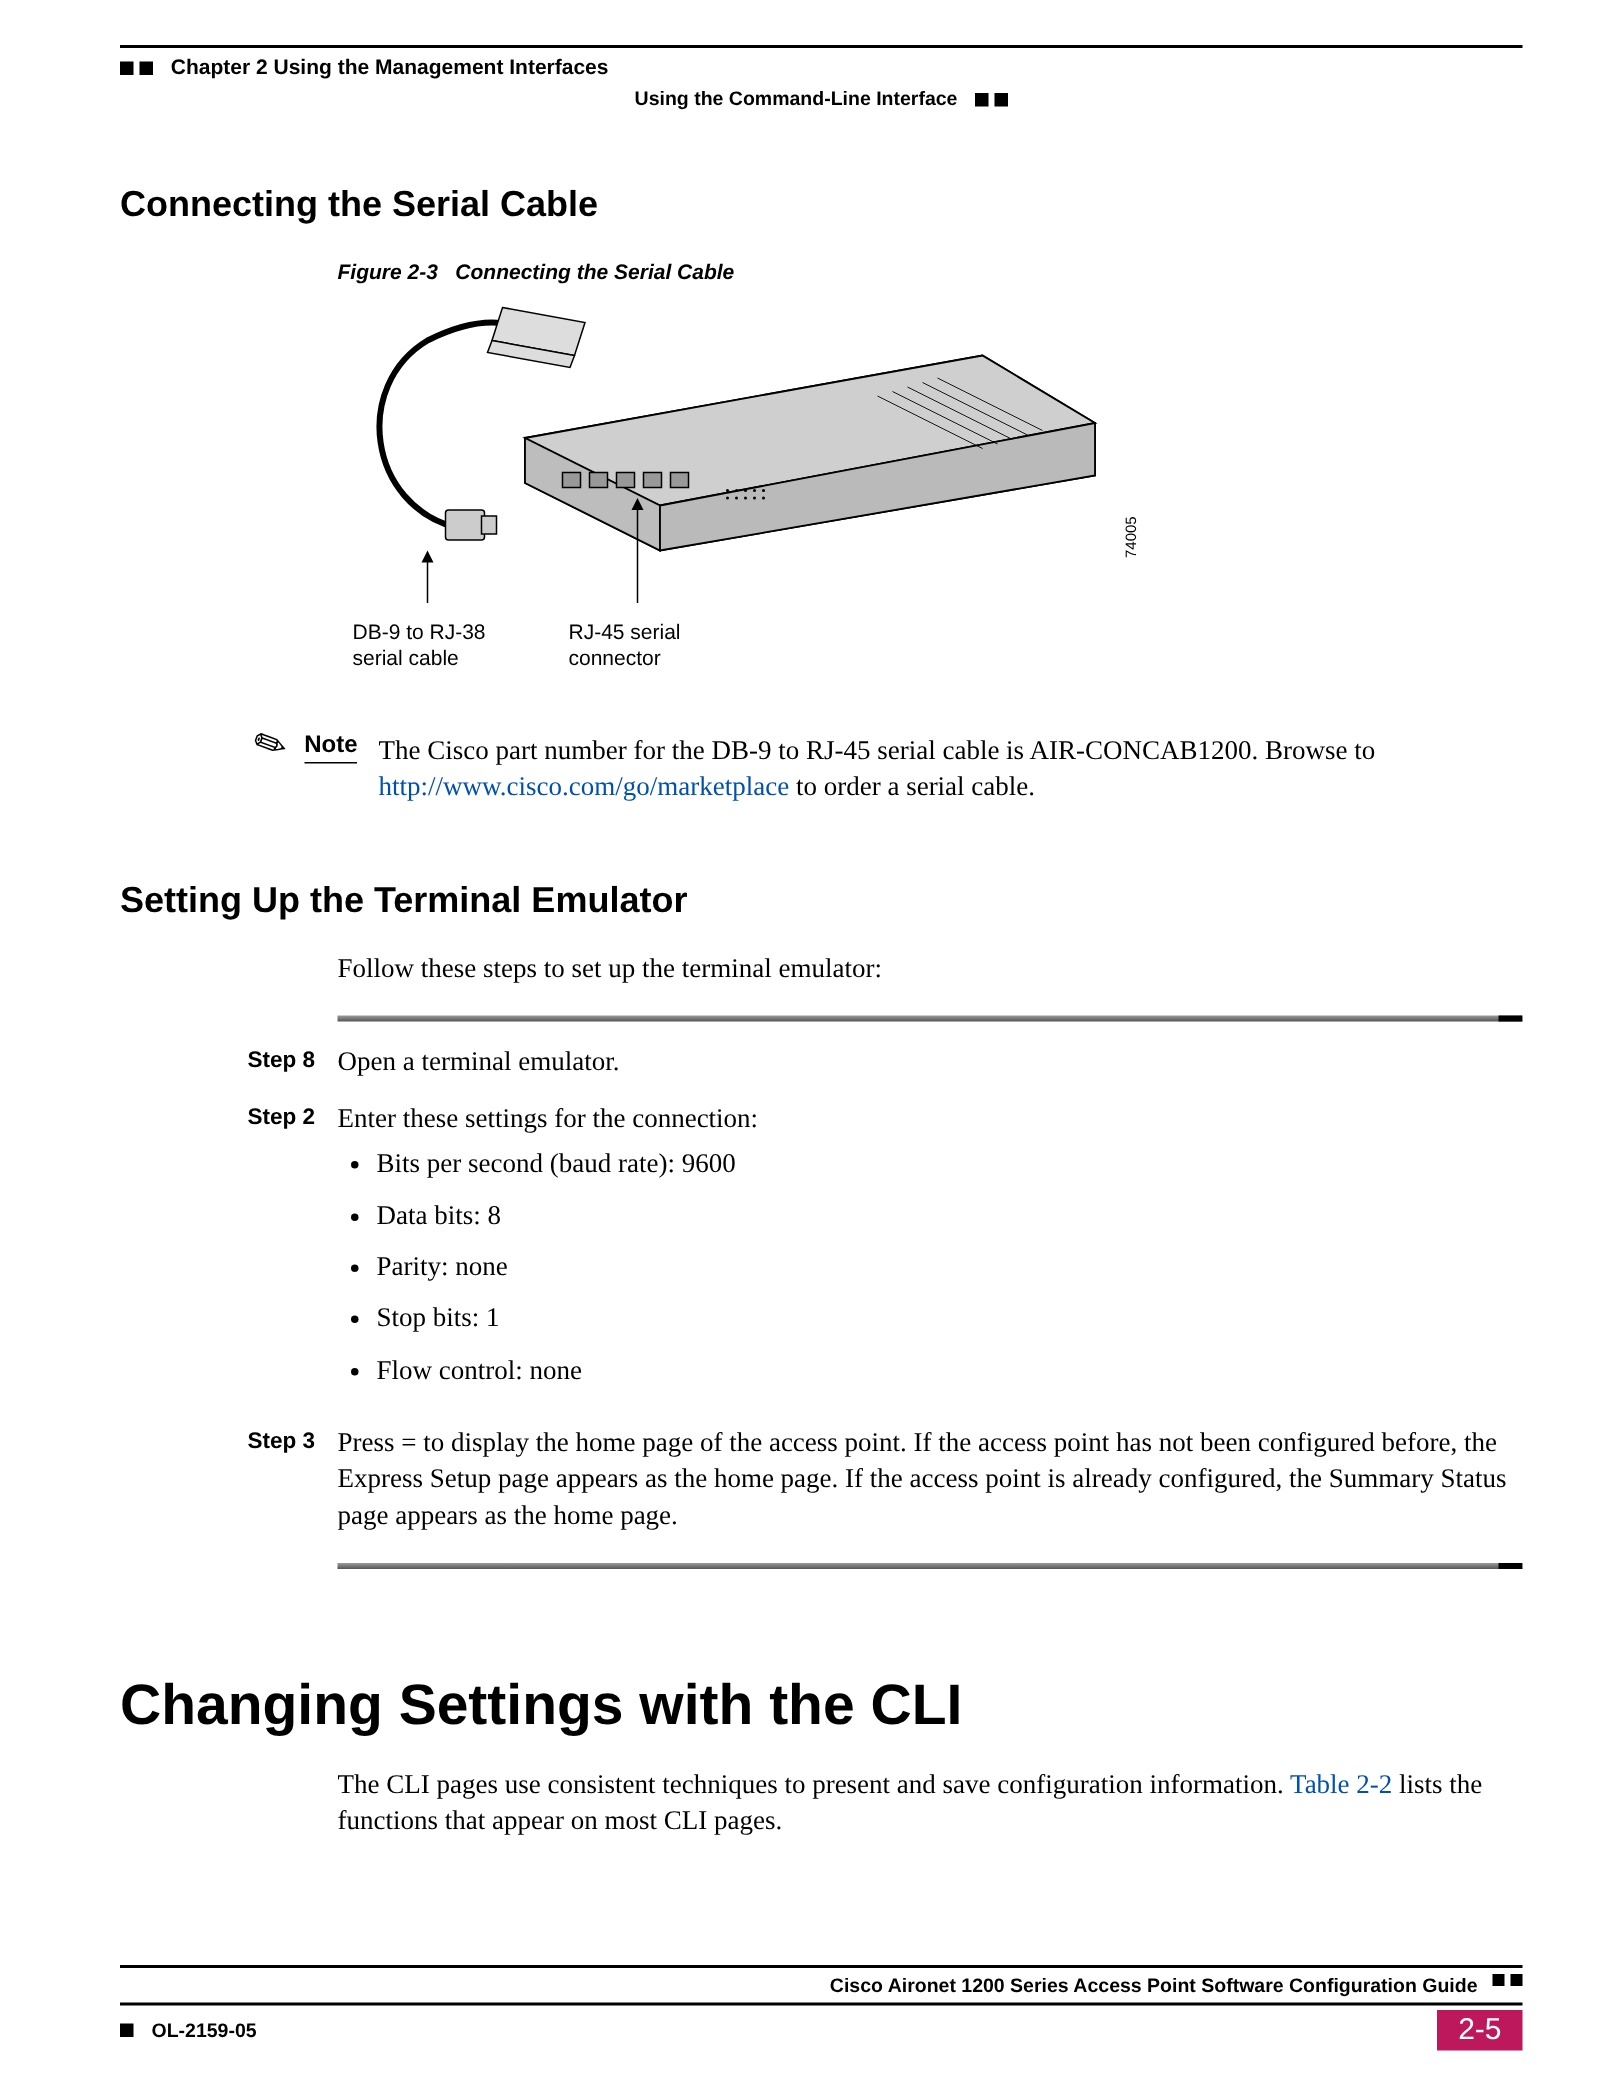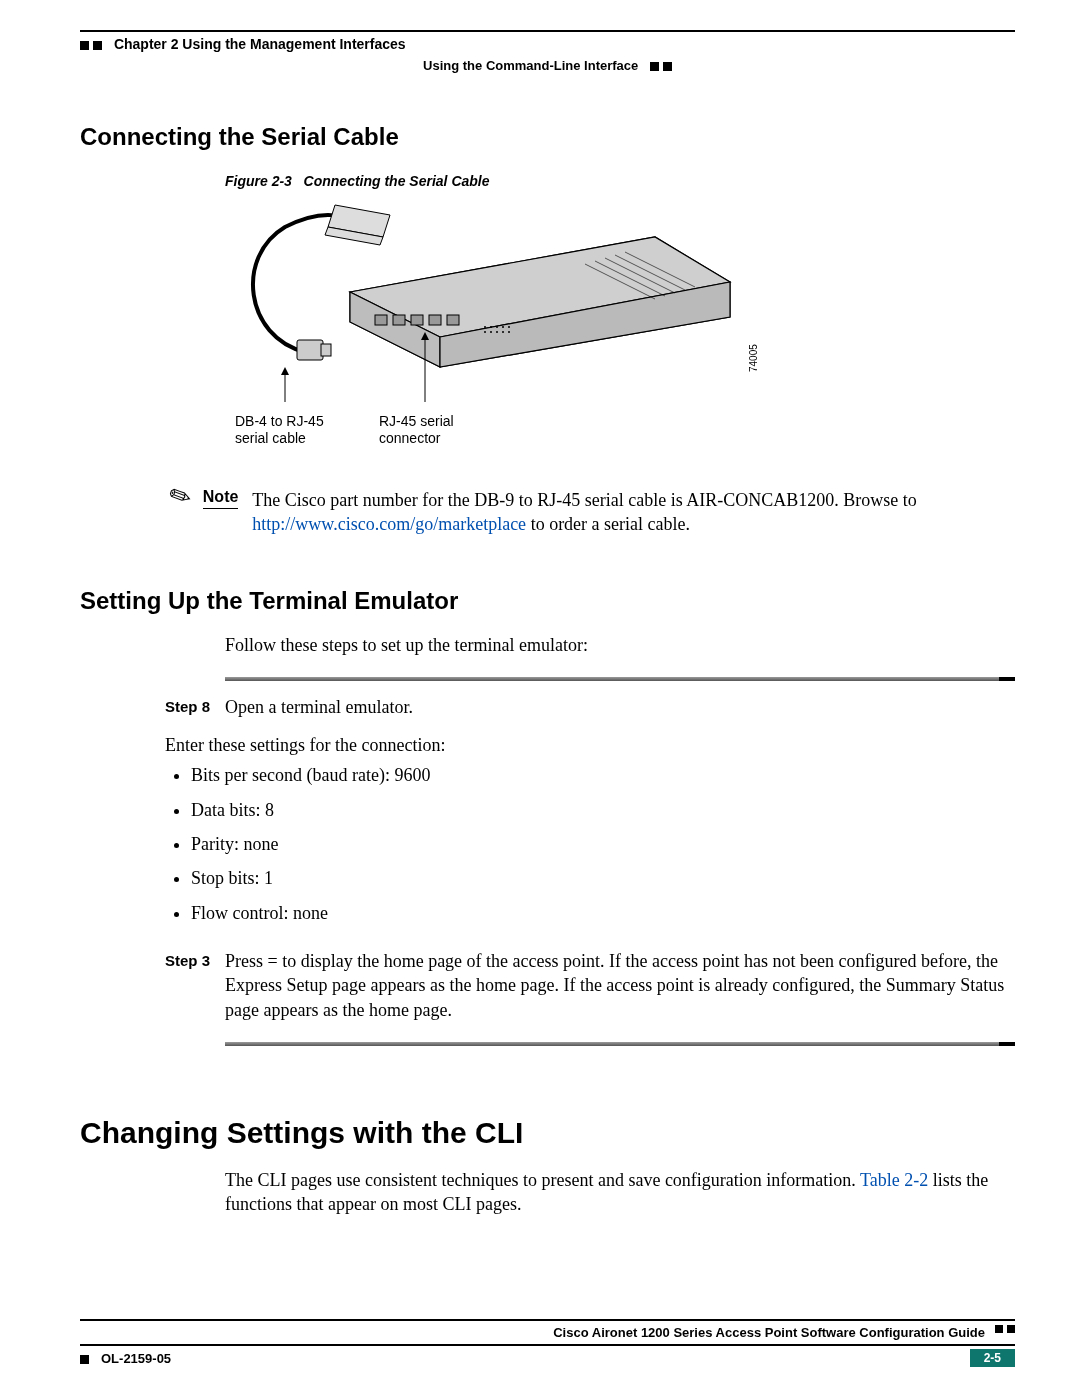--- a/index.html
+++ b/index.html
@@ -54,21 +54,21 @@
   }
   h2.sec {
     font-family: Arial, Helvetica, sans-serif;
     font-weight: bold;
     font-size: 24px;
     margin: 50px 0 10px 0;
   }
   h1.main {
     font-family: Arial, Helvetica, sans-serif;
     font-weight: bold;
-    font-size: 30px;
+    font-size: 38px;
     margin: 70px 0 15px 0;
   }
   .body-para {
     margin-left: 145px;
     font-size: 18px;
     line-height: 1.35;
   }
   .link { color: #0050b0; }
   .fig-caption {
     font-family: Arial, Helvetica, sans-serif;
@@ -162,24 +162,24 @@
   }
   .footer .fline2 {
     display:flex;
     justify-content:space-between;
     align-items:center;
     border-top:2px solid #000;
     margin-top:4px;
     padding-top:3px;
   }
   .footer .pnum {
-    background:#0f766e; color:#fff;
-    font-family: Arial, Helvetica, sans-serif;
-    font-weight:bold;
-    font-size:12px;
+    background:#be185d; color:#fff;
+    font-family: Arial, Helvetica, sans-serif;
+    font-weight:normal;
+    font-size:20px;
     padding: 2px 14px;
   }
   .footer .docid {
     font-family: Arial, Helvetica, sans-serif;
     font-weight:bold;
     font-size:13px;
   }
   .footer-dots {
     display:inline-flex; gap:4px; margin-left:10px;
   }
@@ -268,21 +268,21 @@
       <line x1="60" y1="205" x2="60" y2="175" stroke="#000" stroke-width="1"></line>
       <polygon points="60,170 56,178 64,178" fill="#000"></polygon>
 
       <line x1="200" y1="205" x2="200" y2="140" stroke="#000" stroke-width="1"></line>
       <polygon points="200,135 196,143 204,143" fill="#000"></polygon>
 
       <text x="532" y="175" font-family="Arial" font-size="10" transform="rotate(-90 532 175)">74005</text>
     </svg>
     <div class="fig-labels" style="position:relative;height:40px;">
       <div style="position:absolute;left:10px;top:0;text-align:left;line-height:1.2;">
-        <div>DB-4 to RJ-45</div>
+        <div>DB-9 to RJ-38</div>
         <div>serial cable</div>
       </div>
       <div style="position:absolute;left:154px;top:0;text-align:left;line-height:1.2;">
         <div>RJ-45 serial</div>
         <div>connector</div>
       </div>
     </div>
   </div>
 
   <div class="note-row">
@@ -297,20 +297,21 @@
   <p class="body-para">Follow these steps to set up the terminal emulator:</p>
 
   <hr class="hr-ornament">
 
   <div class="steps">
     <div class="step-row">
       <div class="step-label">Step 8</div>
       <div>Open a terminal emulator.</div>
     </div>
     <div class="step-row">
+      <div class="step-label">Step 2</div>
       <div>
         <div>Enter these settings for the connection:</div>
         <ul class="bullets">
           <li>Bits per second (baud rate): 9600</li>
           <li>Data bits: 8</li>
           <li>Parity: none</li>
           <li>Stop bits: 1</li>
           <li>Flow control: none</li>
         </ul>
       </div>

